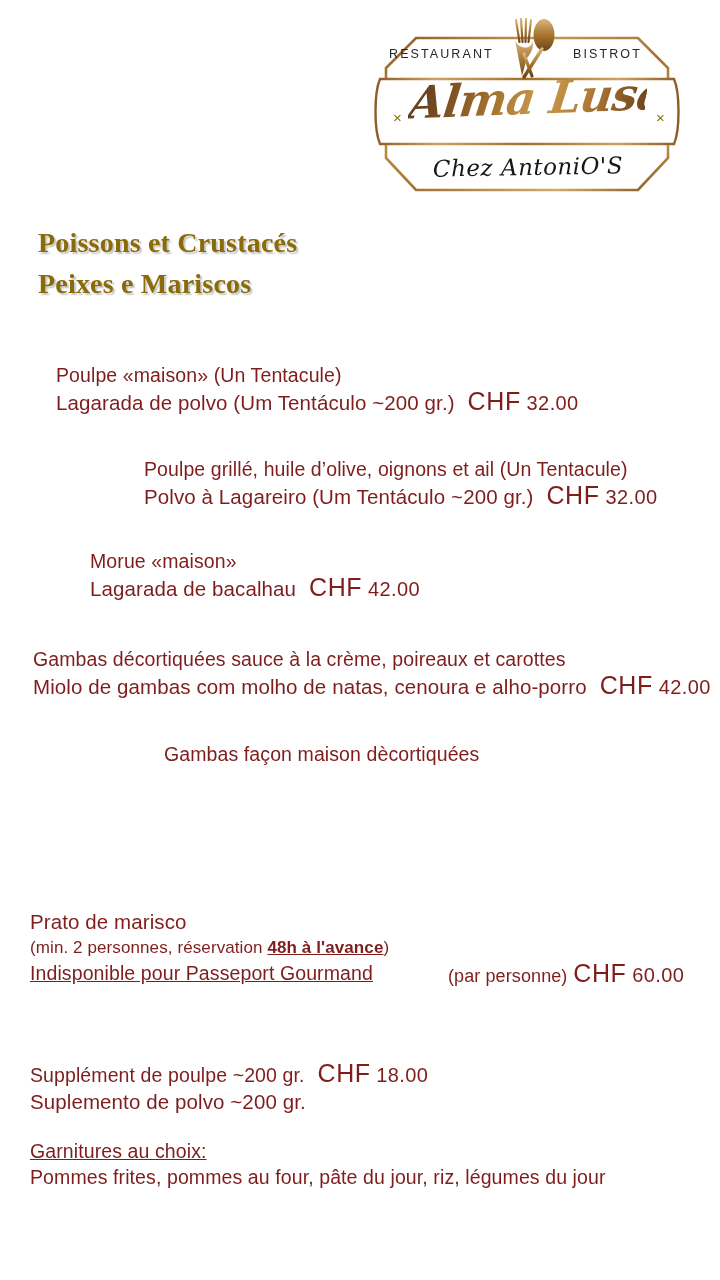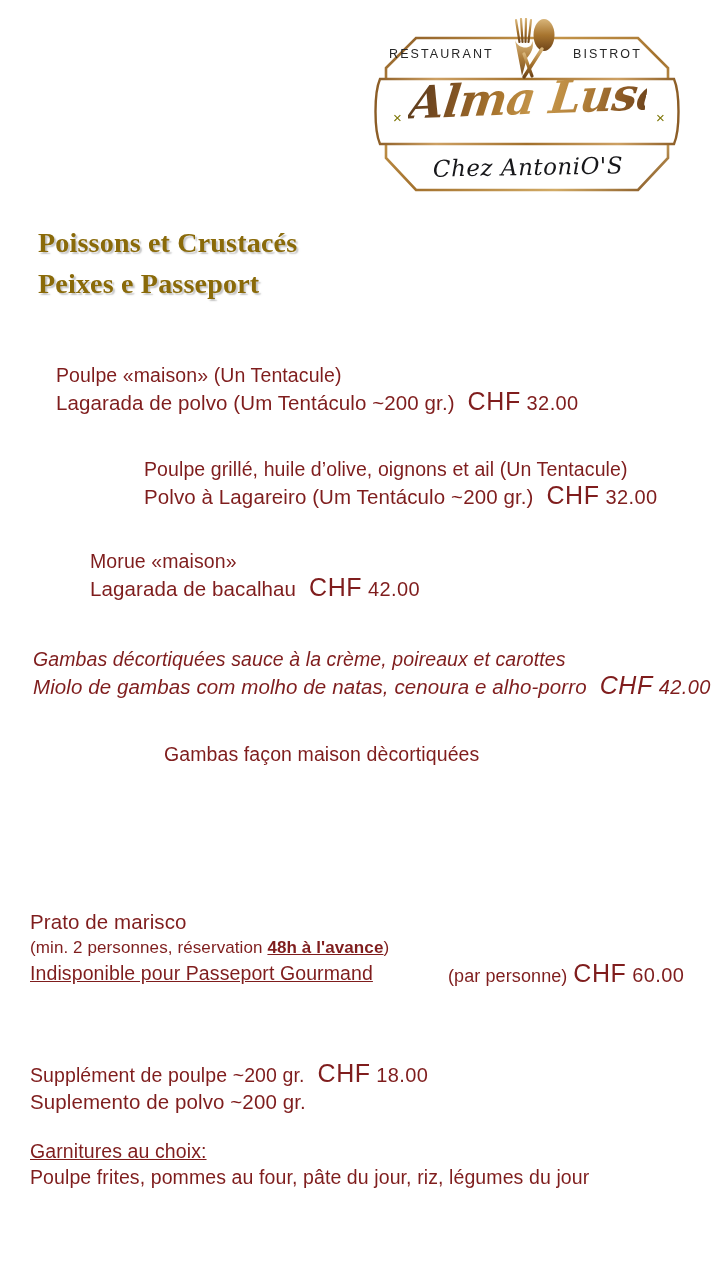--- a/index.html
+++ b/index.html
@@ -124,21 +124,21 @@
   .gap-sm { display: inline-block; width: 13px; }
   .gap-lg { display: inline-block; width: 40px; }
 
   .u { text-decoration: underline; }
   .ub { text-decoration: underline; font-weight: 700; }
 
   
   #item-poulpe-maison      { left: 56px;  top: 362px; }
   #item-poulpe-grille      { left: 144px; top: 456px; }
   #item-morue-maison       { left: 90px;  top: 548px; }
-  #item-gambas-creme       { left: 33px;  top: 646px; font-style: italic; }
+  #item-gambas-creme       { left: 33px;  top: 646px; }
   #item-gambas-maison      { left: 164px; top: 741px; }
   #item-plateau            { left: 30px;  top: 908px; }
   #item-supplement         { left: 30px;  top: 1060px; }
   #item-garnitures         { left: 30px;  top: 1138px; }
 
   #plateau-price-row { position: relative; }
   #plateau-price {
     position: absolute;
     left: 418px;
     top: 16px;
@@ -206,21 +206,21 @@
 
   <div id="logo-name">Alma Lusa</div>
 
   <span id="logo-x-right" class="logo-x">×</span>
 
   <div id="logo-tagline">Chez AntoniO'S</div>
 </div>
 
 <div id="section-title">
   <div>Poissons et Crustacés</div>
-  <div>Peixes e Passeport</div>
+  <div>Peixes e Mariscos</div>
 </div>
 
 <div id="item-poulpe-maison" class="menu-item">
   <span class="line l-fr">Poulpe «maison» (Un Tentacule)</span>
   <span class="line l-pt"><span>Lagarada de polvo (Um Tentáculo ~200 gr.)</span><span class="gap-sm"></span><span class="price"><span class="cur">CHF</span> <span class="amt">32.00</span></span></span>
 </div>
 
 <div id="item-poulpe-grille" class="menu-item">
   <span class="line l-fr">Poulpe grillé, huile d’olive, oignons et ail (Un Tentacule)</span>
   <span class="line l-pt"><span>Polvo à Lagareiro (Um Tentáculo ~200 gr.)</span><span class="gap-sm"></span><span class="price"><span class="cur">CHF</span> <span class="amt">32.00</span></span></span>
@@ -249,14 +249,14 @@
   <span class="line l-fr u">Indisponible pour Passeport Gourmand</span>
 </div>
 
 <div id="item-supplement" class="menu-item">
   <span class="line l-fr"><span>Supplément de poulpe ~200 gr.</span><span class="gap-sm"></span><span class="price"><span class="cur">CHF</span> <span class="amt">18.00</span></span></span>
   <span class="line l-pt">Suplemento de polvo ~200 gr.</span>
 </div>
 
 <div id="item-garnitures" class="menu-item">
   <span class="line l-fr u">Garnitures au choix:</span>
-  <span class="line l-fr">Poulpe frites, pommes au four, pâte du jour, riz, légumes du jour</span>
+  <span class="line l-fr">Pommes frites, pommes au four, pâte du jour, riz, légumes du jour</span>
 </div>
 
 </body></html>

